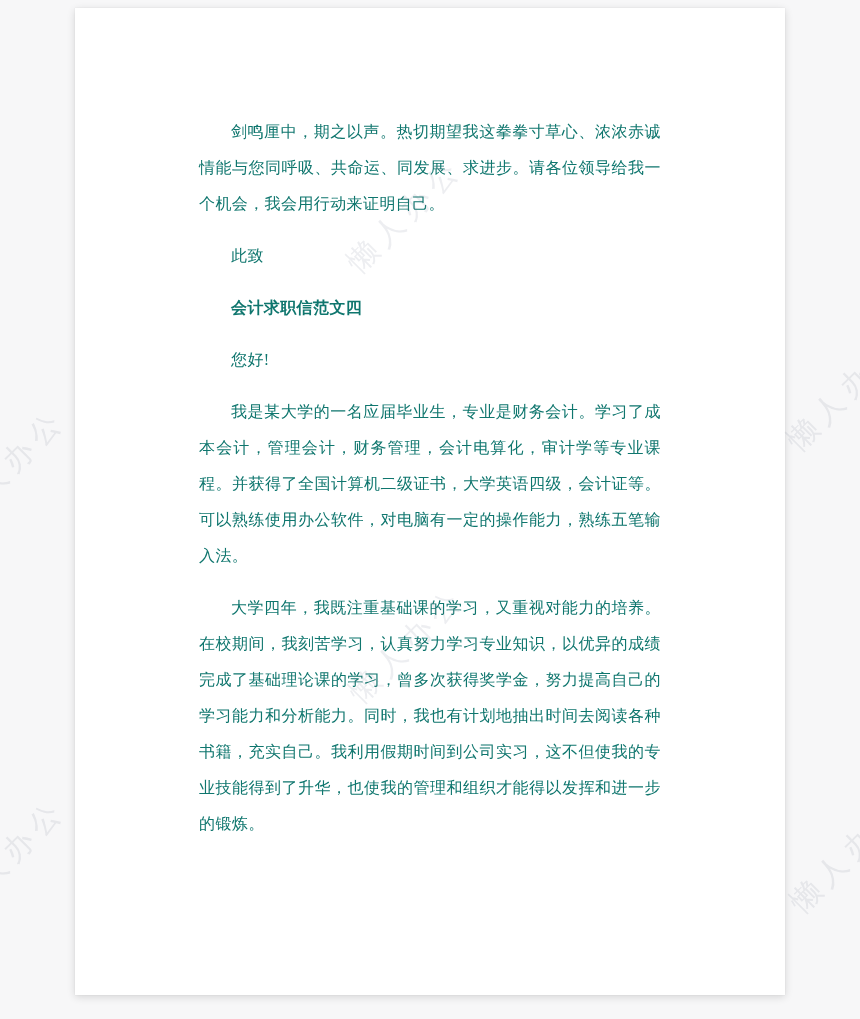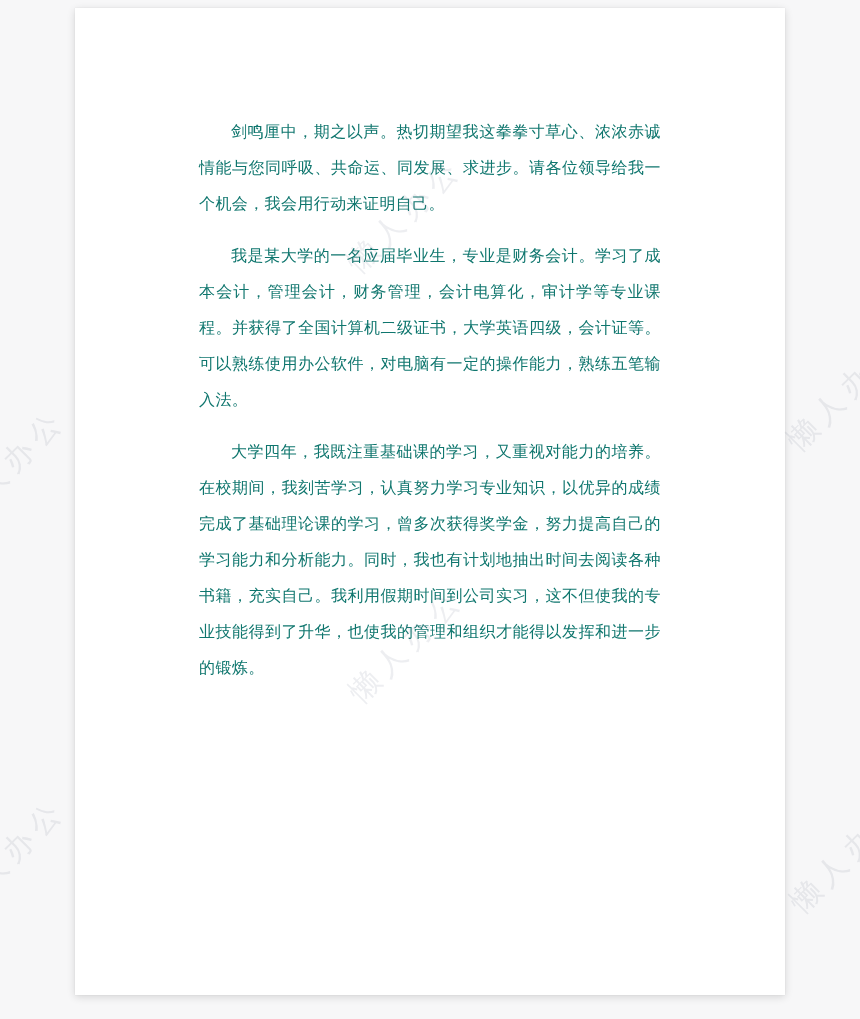--- a/index.html
+++ b/index.html
@@ -59,20 +59,23 @@
     user-select: none;
   }
 </style>
 </head>
 <body>
 
 <div class="viewer">
 
   <div class="page">
     <p class="indent">剑鸣厘中，期之以声。热切期望我这拳拳寸草心、浓浓赤诚情能与您同呼吸、共命运、同发展、求进步。请各位领导给我一个机会，我会用行动来证明自己。</p>
+    <p class="indent gap-md">此致</p>
+    <p class="indent bold">会计求职信范文四</p>
+    <p class="indent gap-lg">您好!</p>
     <p class="indent gap-md">我是某大学的一名应届毕业生，专业是财务会计。学习了成本会计，管理会计，财务管理，会计电算化，审计学等专业课程。并获得了全国计算机二级证书，大学英语四级，会计证等。可以熟练使用办公软件，对电脑有一定的操作能力，熟练五笔输入法。</p>
     <p class="indent gap-md">大学四年，我既注重基础课的学习，又重视对能力的培养。在校期间，我刻苦学习，认真努力学习专业知识，以优异的成绩完成了基础理论课的学习，曾多次获得奖学金，努力提高自己的学习能力和分析能力。同时，我也有计划地抽出时间去阅读各种书籍，充实自己。我利用假期时间到公司实习，这不但使我的专业技能得到了升华，也使我的管理和组织才能得以发挥和进一步的锻炼。</p>
   </div>
 
   <div class="watermark-layer">
     <span class="watermark" style="left:405px; top:215px;">懒人办公</span>
     <span class="watermark" style="left:845px; top:393px;">懒人办公</span>
     <span class="watermark" style="left:8px;   top:467px;">懒人办公</span>
     <span class="watermark" style="left:407px; top:645px;">懒人办公</span>
     <span class="watermark" style="left:8px;   top:857px;">懒人办公</span>

